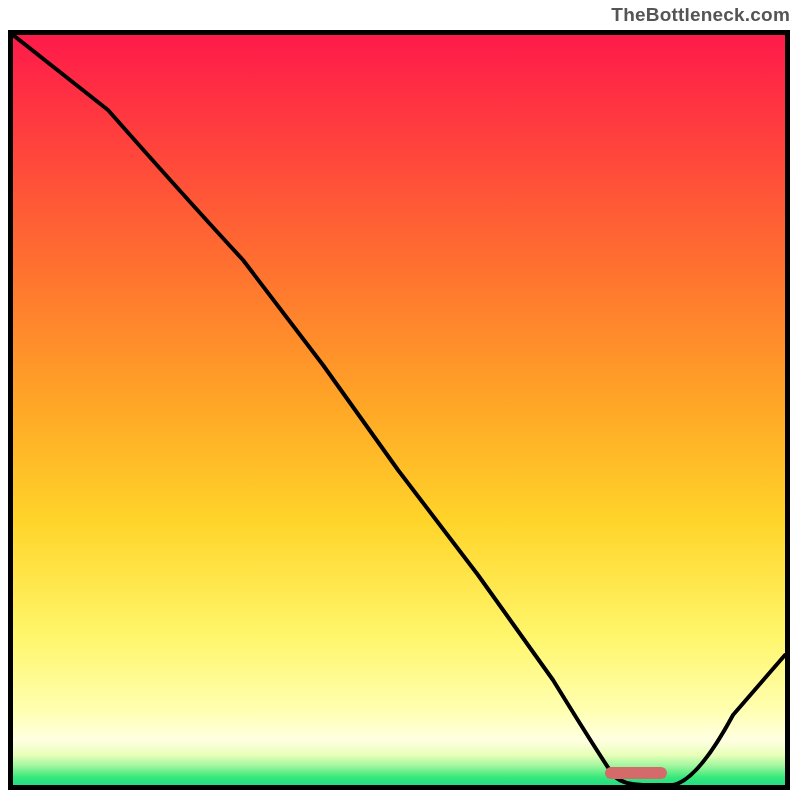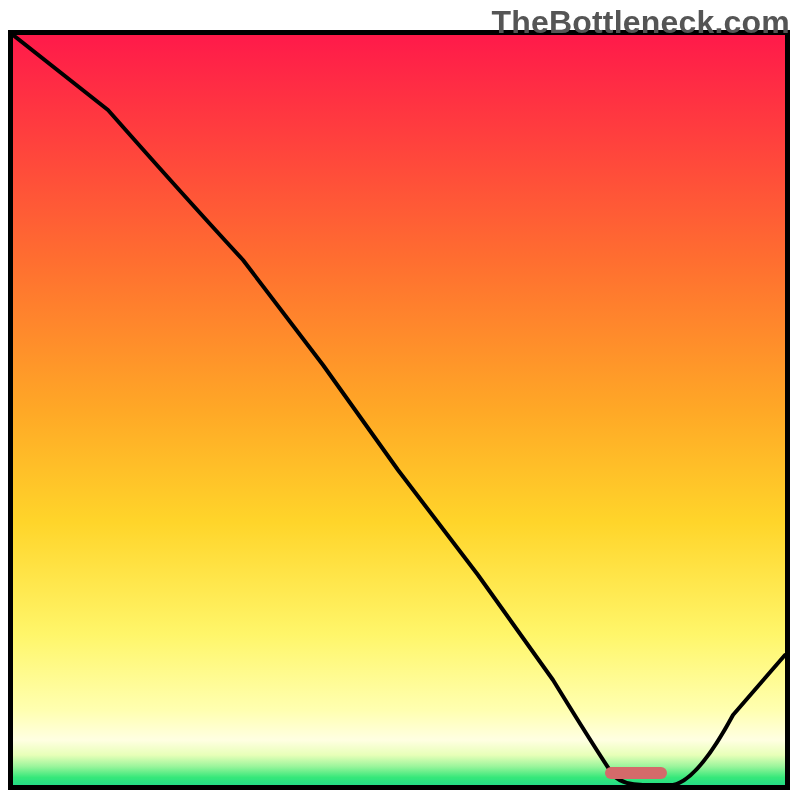--- a/index.html
+++ b/index.html
@@ -13,21 +13,21 @@
   .chart-container {
     position: relative;
     width: 800px;
     height: 800px;
     background: #ffffff;
   }
   .watermark {
     position: absolute;
     top: 4px;
     right: 10px;
-    font-size: 32px;
+    font-size: 19px;
     font-weight: 600;
     color: #555555;
     letter-spacing: 0.2px;
     z-index: 10;
   }
   .plot-frame {
     position: absolute;
     top: 30px;
     left: 8px;
     width: 782px;

